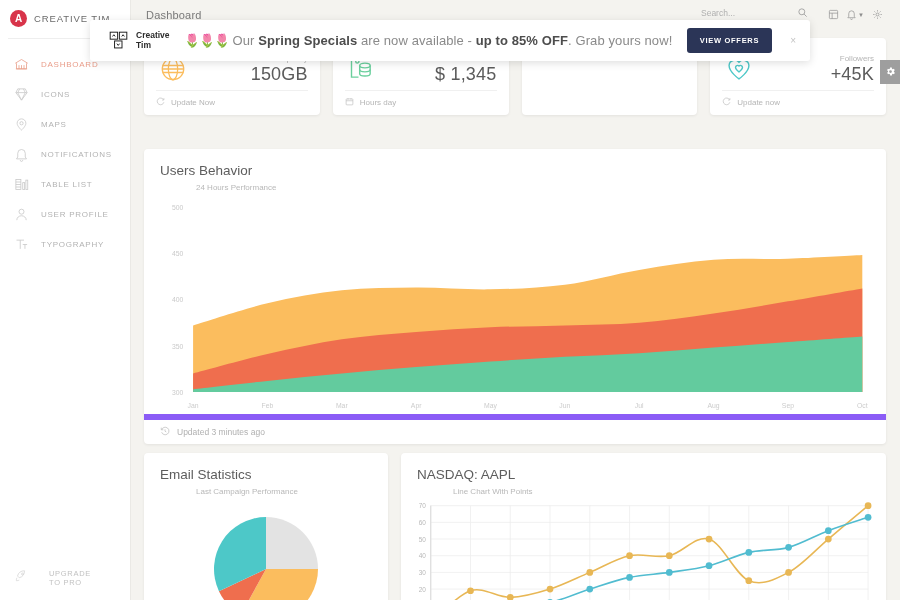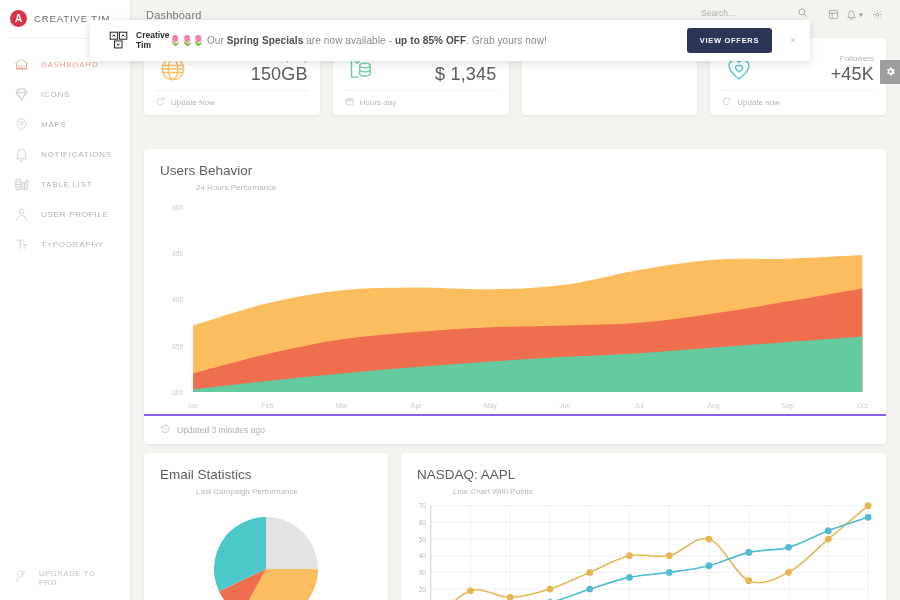--- a/index.html
+++ b/index.html
@@ -42,21 +42,21 @@
   .nav-icon svg { width: 15px; height: 15px; display:block; }
   .nav-label {
     font-size: 8px; letter-spacing: .75px; color: #b3b3b3; white-space: nowrap;
   }
   .nav-item.active .nav-label { color: #e99d8a; }
   .nav-item.active .nav-icon svg { stroke: #e9a08b; }
   .nav-item .nav-icon svg { stroke: #c9c9c9; }
 
   .upgrade {
     position: absolute; left: 0; bottom: 8px; width: 116px;
-    display:flex; align-items:center; gap: 11px; padding: 0 14px; height: 28px;
+    display:flex; align-items:center; gap: 21px; padding: 0 14px; height: 28px;
     cursor: pointer;
   }
   .upgrade svg { width: 14px; height: 14px; stroke: #d3d3d3; }
   .upgrade-label { font-size: 7.5px; letter-spacing: .7px; color: #c2c2c2; }
 
   
   .topbar {
     position: absolute; left: 130px; top: 0; width: 770px; height: 29px;
     background: #f4f3ef; display: flex; align-items: center;
   }
@@ -103,21 +103,21 @@
 
   
   .behavior-card { position:absolute; left:14px; top:120px; right:14px; height: 295px; }
   .card-title { font-size: 13.5px; color: #5d5d5d; font-weight: 400; }
   .card-sub { font-size: 8px; color: #b8b8b8; margin-top: 5px; margin-left: 36px; }
   .behavior-head { padding: 14px 16px 0 16px; }
   .area-wrap { position: absolute; left: 8px; right: 10px; top: 50px; height: 215px; }
   .area-wrap svg { width: 100%; height: 100%; display:block; }
   .behavior-foot {
     position:absolute; left:0; right:0; bottom:0; height: 30px;
-    border-top: 2px solid #8b5cf6; display:flex; align-items:center; gap:7px; padding: 0 16px;
+    border-top: 6px solid #8b5cf6; display:flex; align-items:center; gap:7px; padding: 0 16px;
   }
   .behavior-foot svg { width: 10px; height: 10px; stroke: #bdbdbd; }
   .behavior-foot span { font-size: 8.5px; color: #b0b0b0; }
 
   
   .bottom-row { position:absolute; left:14px; top:424px; right:14px; display:flex; gap:13px; }
   .email-card { width: 244px; height: 200px; position: relative; }
   .nasdaq-card { flex:1; height: 200px; position: relative; }
   .pie-wrap { position:absolute; left:0; right:0; top:62px; display:flex; justify-content:center; }
   .line-wrap { position: absolute; left: 6px; right: 10px; top: 46px; height: 140px; }
@@ -130,21 +130,21 @@
     box-shadow: 0 2px 9px rgba(0,0,0,0.13);
     display: flex; align-items: center; z-index: 30;
   }
   .banner-brand { display:flex; align-items:center; gap:7px; padding-left: 18px; }
   .banner-logo { width: 21px; height: 21px; }
   .banner-logo svg { width:21px; height:21px; display:block; }
   .banner-name {
     font-size: 8.5px; line-height: 9.5px; font-weight: bold; color: #2b2b2b;
   }
   .banner-msg {
-    flex: 1; font-size: 10px; color: #8a8a8a; letter-spacing: .1px;
+    flex: 1; text-align: center; font-size: 13px; color: #8a8a8a; letter-spacing: .1px;
   }
   .banner-msg b { color: #4d4d4d; }
   .tulips { letter-spacing: -1px; margin-right: 3px; }
   .banner-btn {
     background: #2b3557; color: #ffffff; border: none; border-radius: 3px;
     font-family: "Liberation Sans", sans-serif;
     font-size: 7.5px; font-weight: bold; letter-spacing: .7px;
     padding: 8px 13px; margin-right: 18px; cursor: pointer;
   }
   .banner-close {

